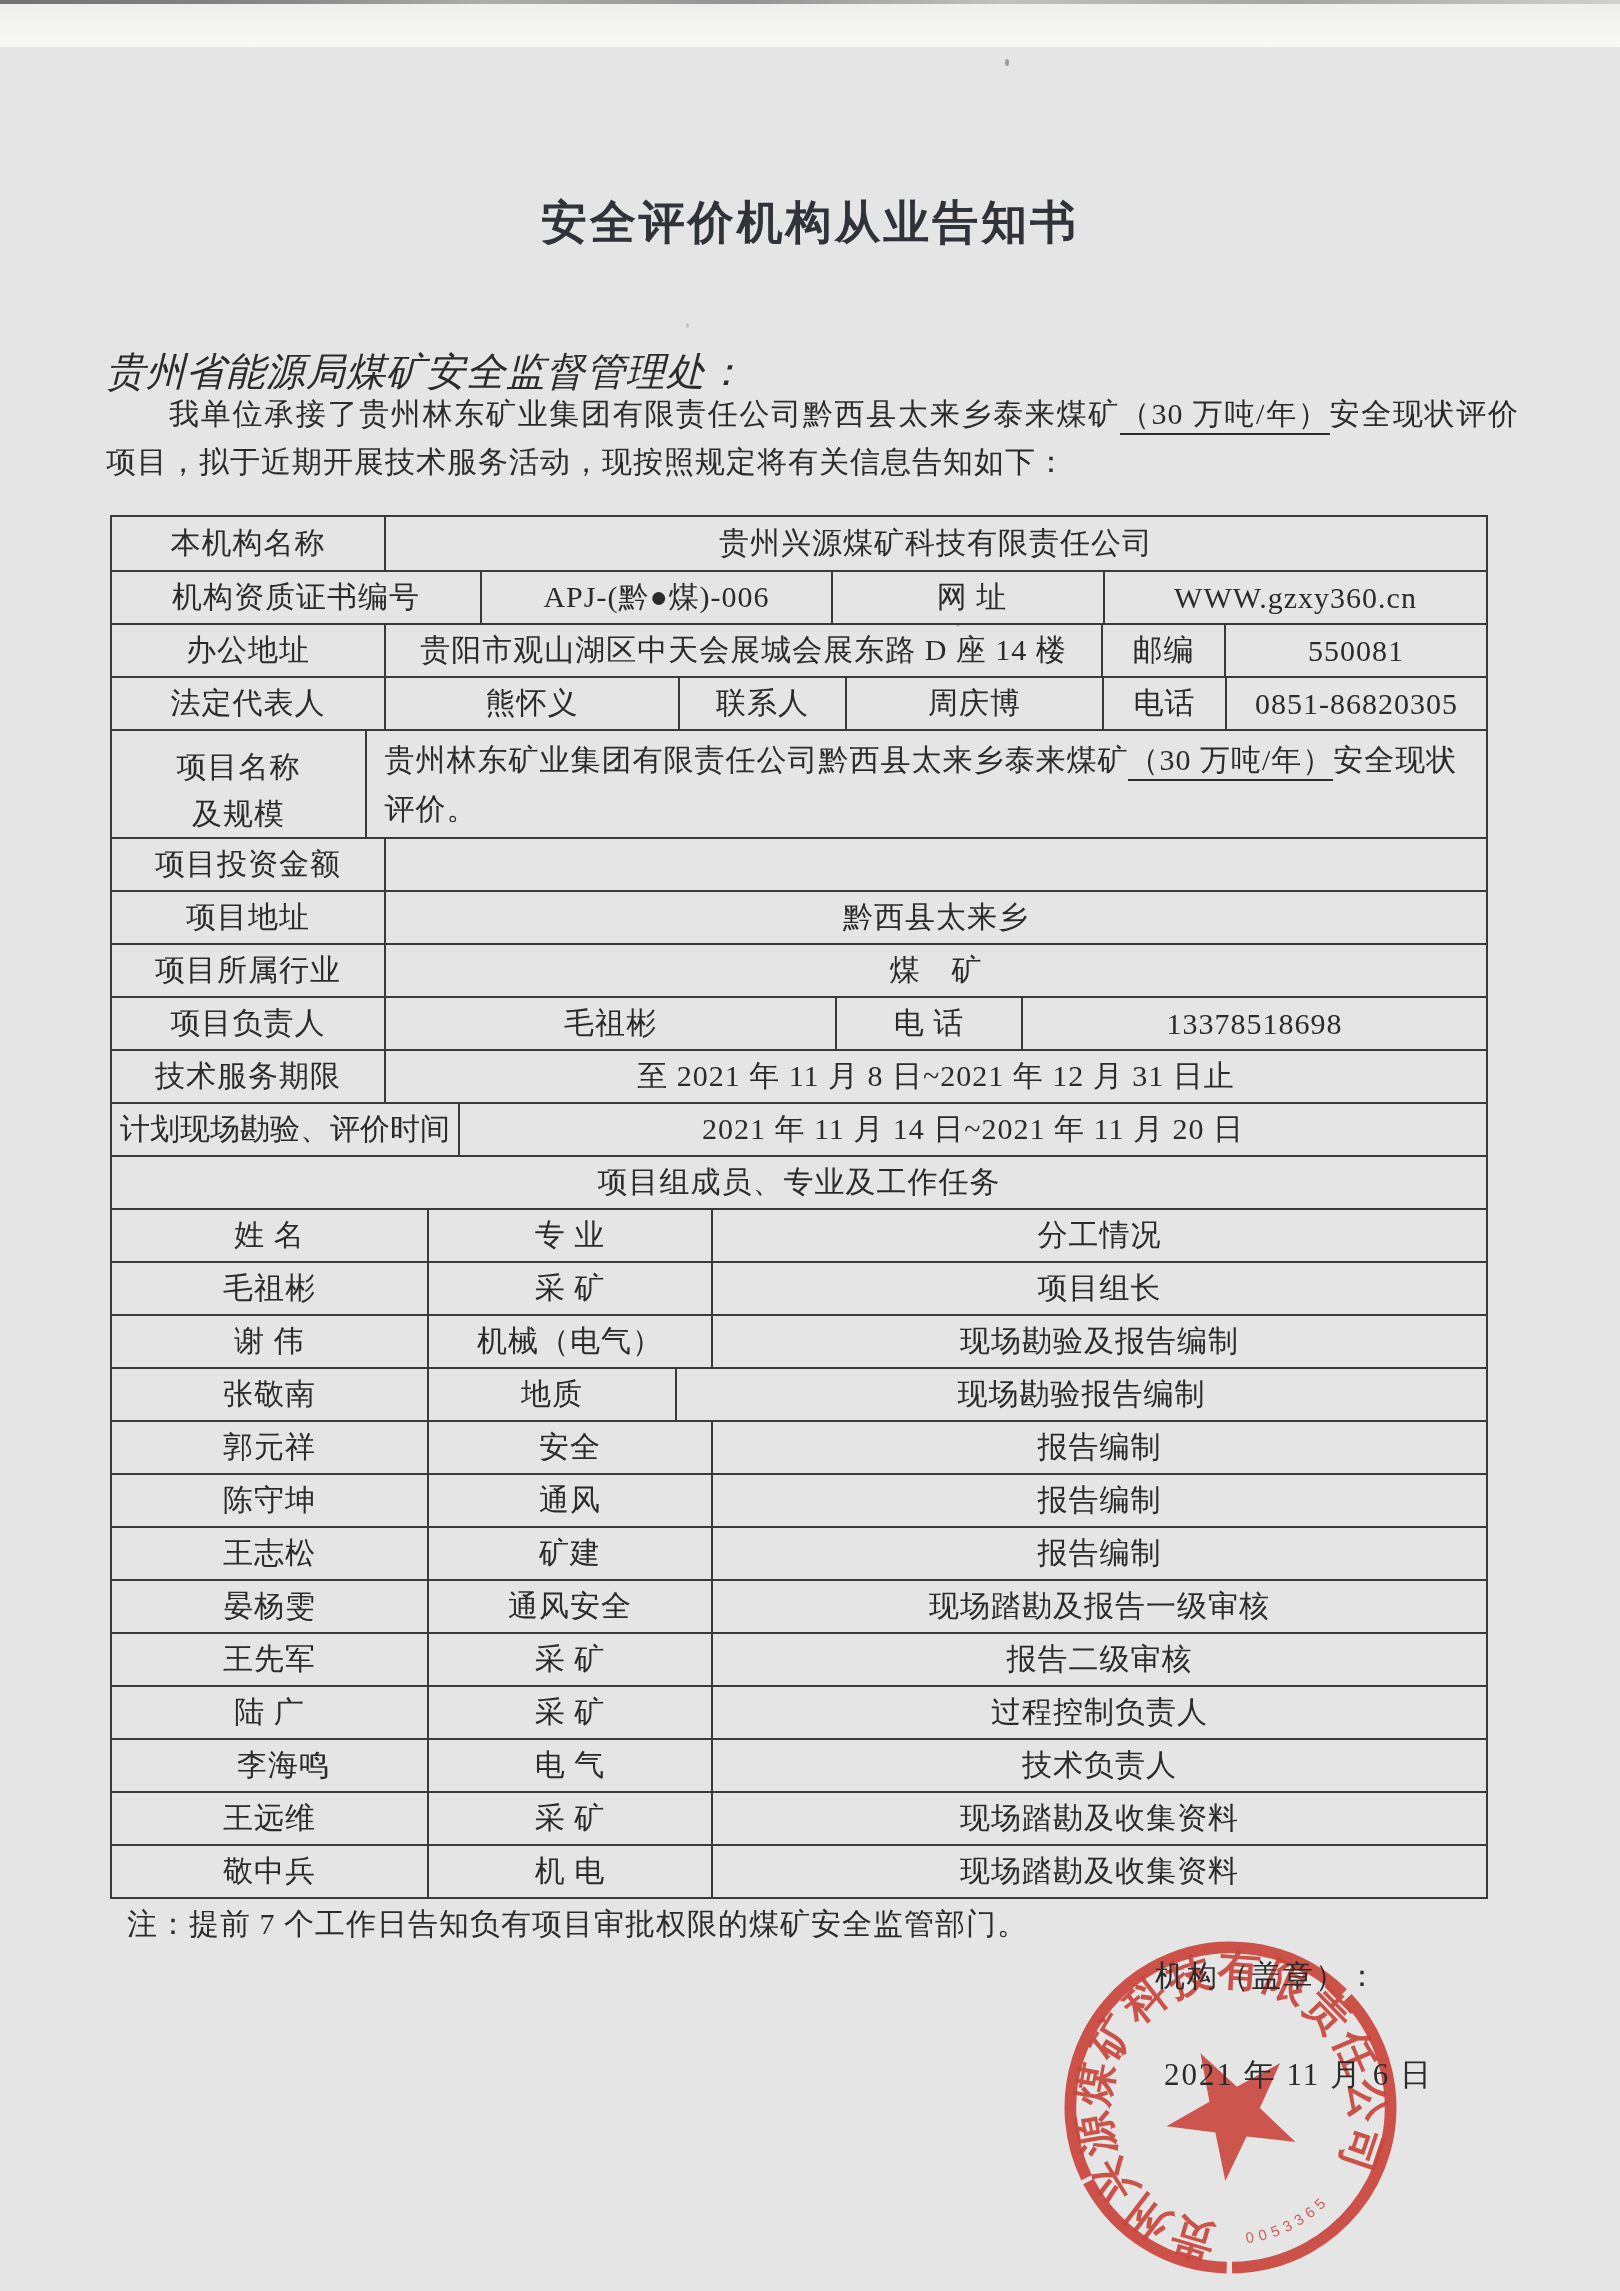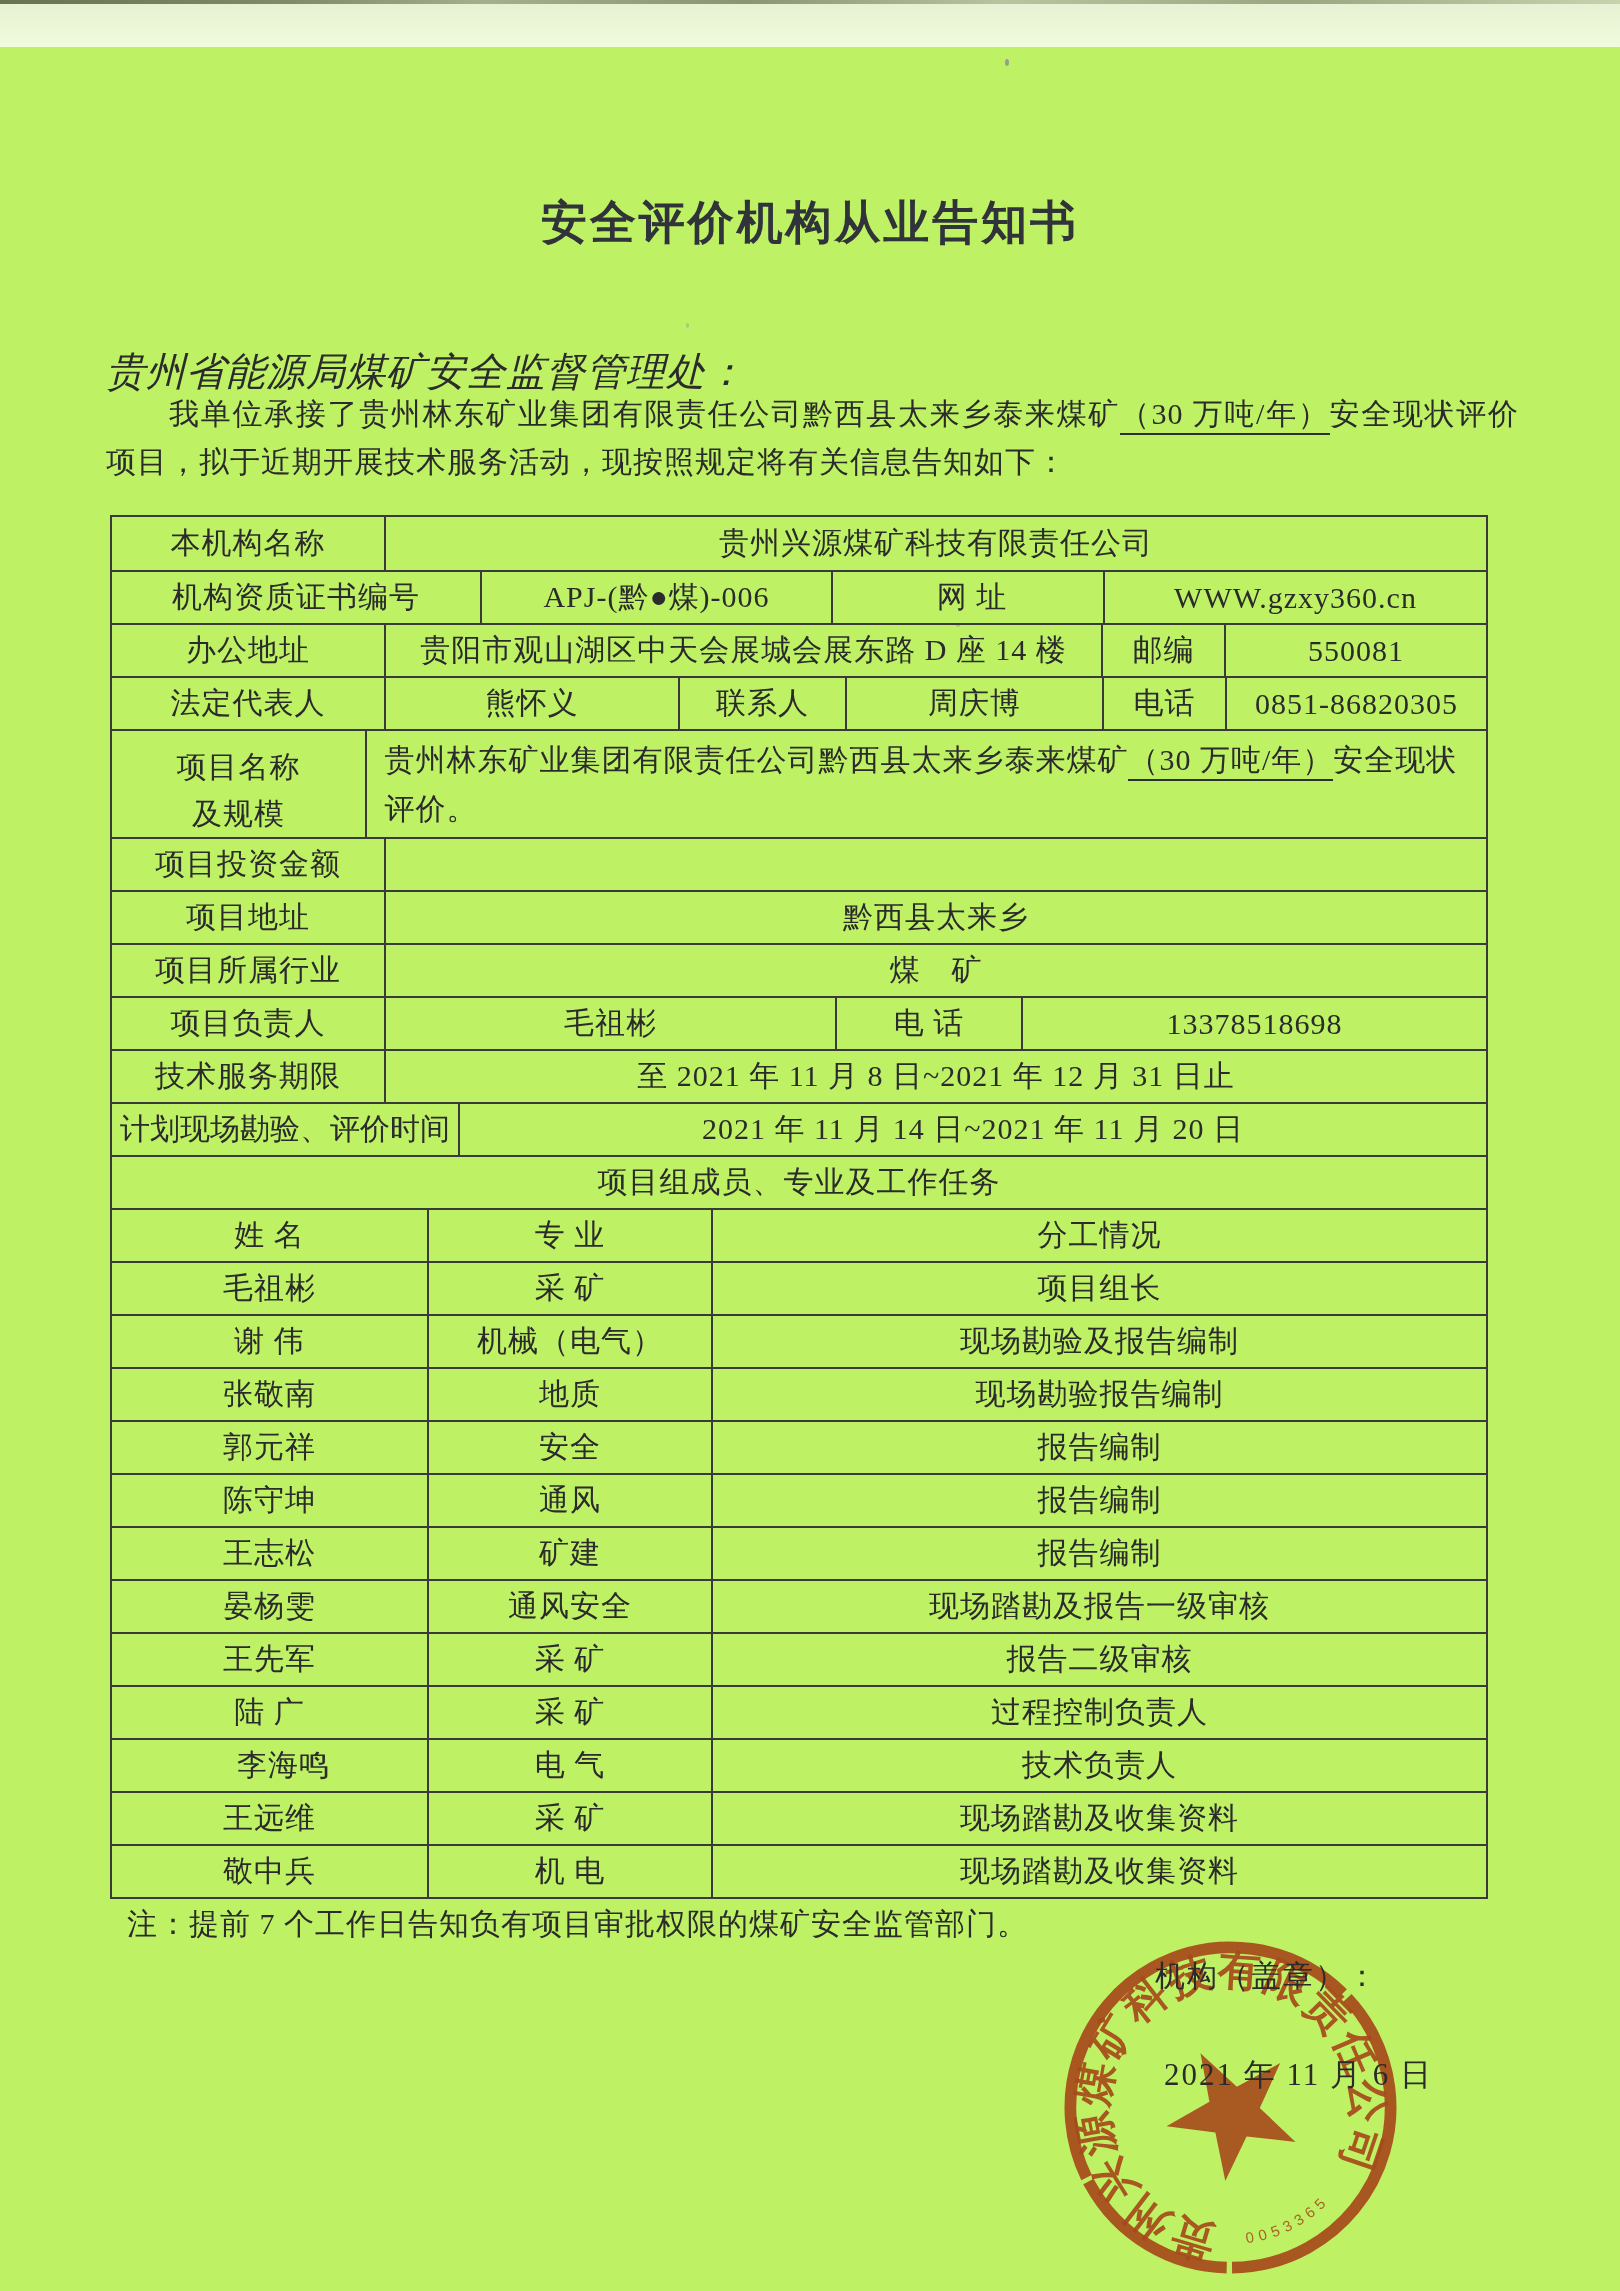--- a/index.html
+++ b/index.html
@@ -1,19 +1,19 @@
 <!DOCTYPE html>
 <html><head>
 <meta charset="utf-8">
 <style>
   html,body{margin:0;padding:0;}
   .page{
     position:relative;
     width:1620px;height:2292px;
-    background:#bef264;
+    background:#e5e5e5;
     overflow:hidden;
     font-family:"Liberation Serif", serif;
     color:#2b2b2b;
   }
   .scan-edge{
     position:absolute;top:0;left:0;width:100%;height:3.9px;
     background:linear-gradient(90deg,#4a4a4a 0%,#6a6a6a 18%,#9a9a98 30%,#777 46%,#b5b5b2 62%,#8d8d8a 80%,#c9c9c6 100%);
     opacity:.75;
   }
   .scan-band{
@@ -179,21 +179,21 @@
       <div class="cell" style="width:284px;">采 矿</div>
       <div class="cell grow">项目组长</div>
     </div>
     <div class="trow h54">
       <div class="cell" style="width:315px;">谢 伟</div>
       <div class="cell" style="width:284px;">机械（电气）</div>
       <div class="cell grow">现场勘验及报告编制</div>
     </div>
     <div class="trow h54">
       <div class="cell" style="width:315px;">张敬南</div>
-      <div class="cell" style="width:284px;">地质</div>
+      <div class="cell" style="width:248px;">地质</div>
       <div class="cell grow">现场勘验报告编制</div>
     </div>
     <div class="trow h54">
       <div class="cell" style="width:315px;">郭元祥</div>
       <div class="cell" style="width:284px;">安全</div>
       <div class="cell grow">报告编制</div>
     </div>
     <div class="trow h54">
       <div class="cell" style="width:315px;">陈守坤</div>
       <div class="cell" style="width:284px;">通风</div>

